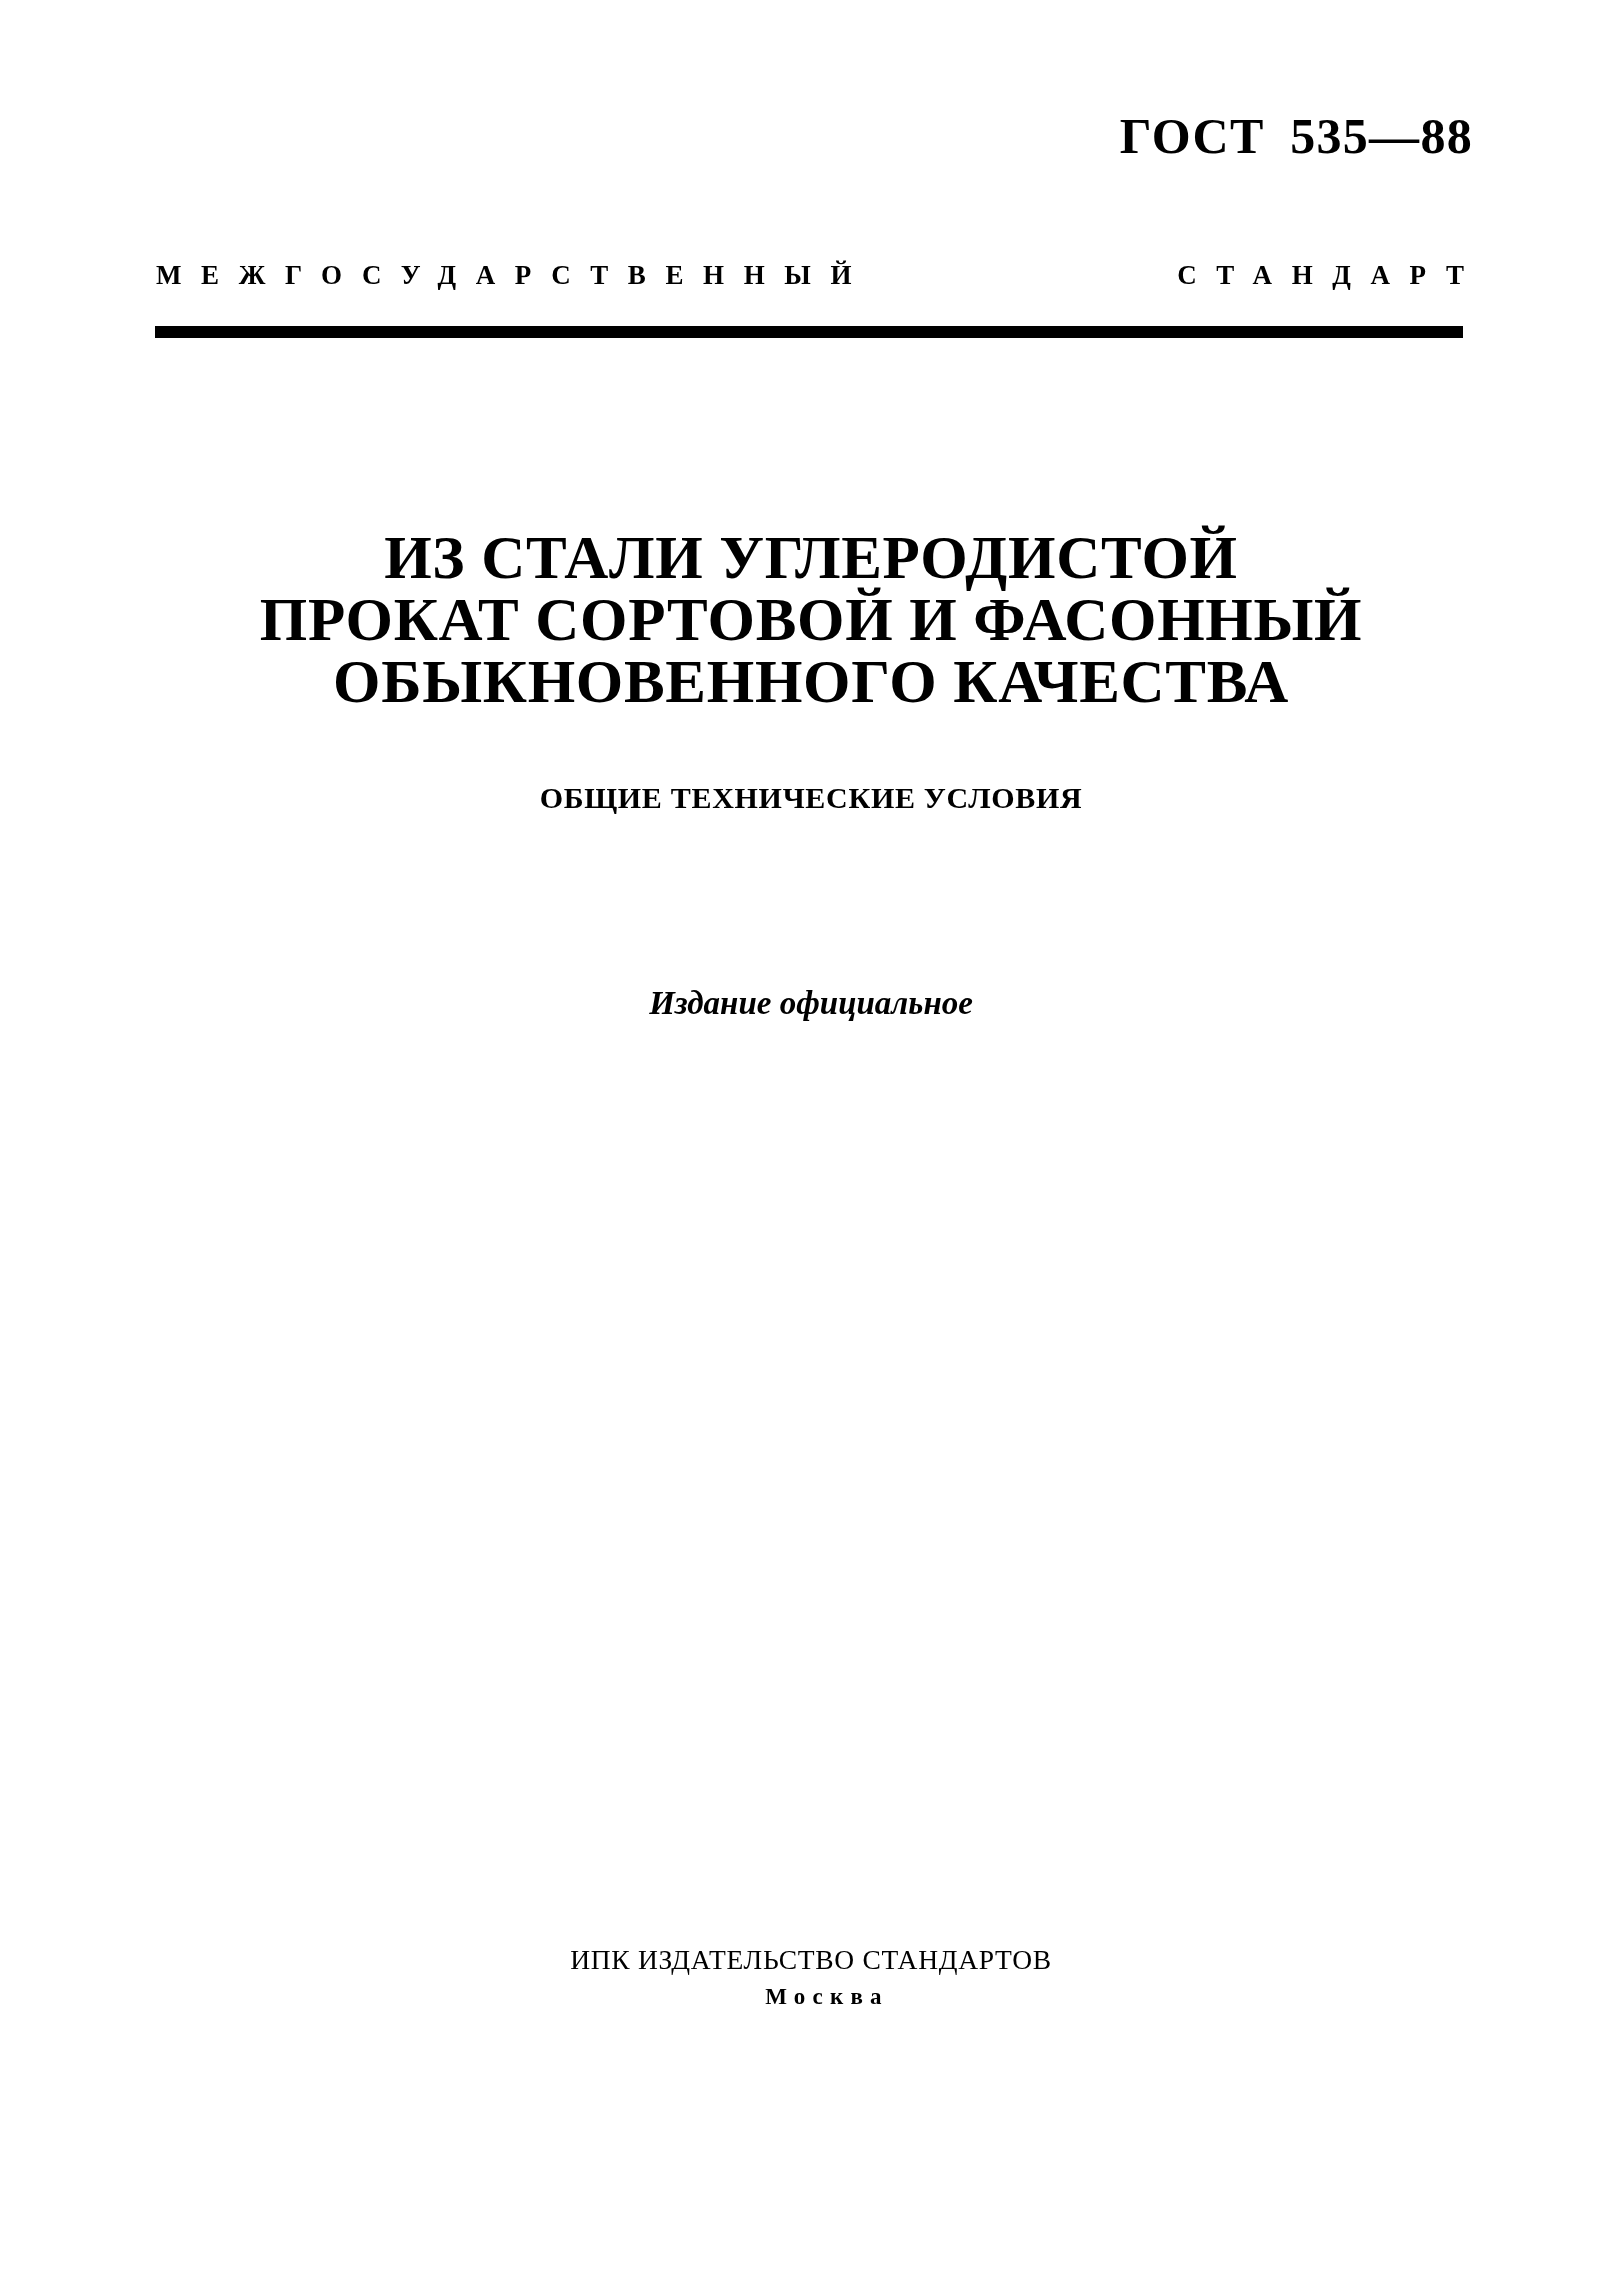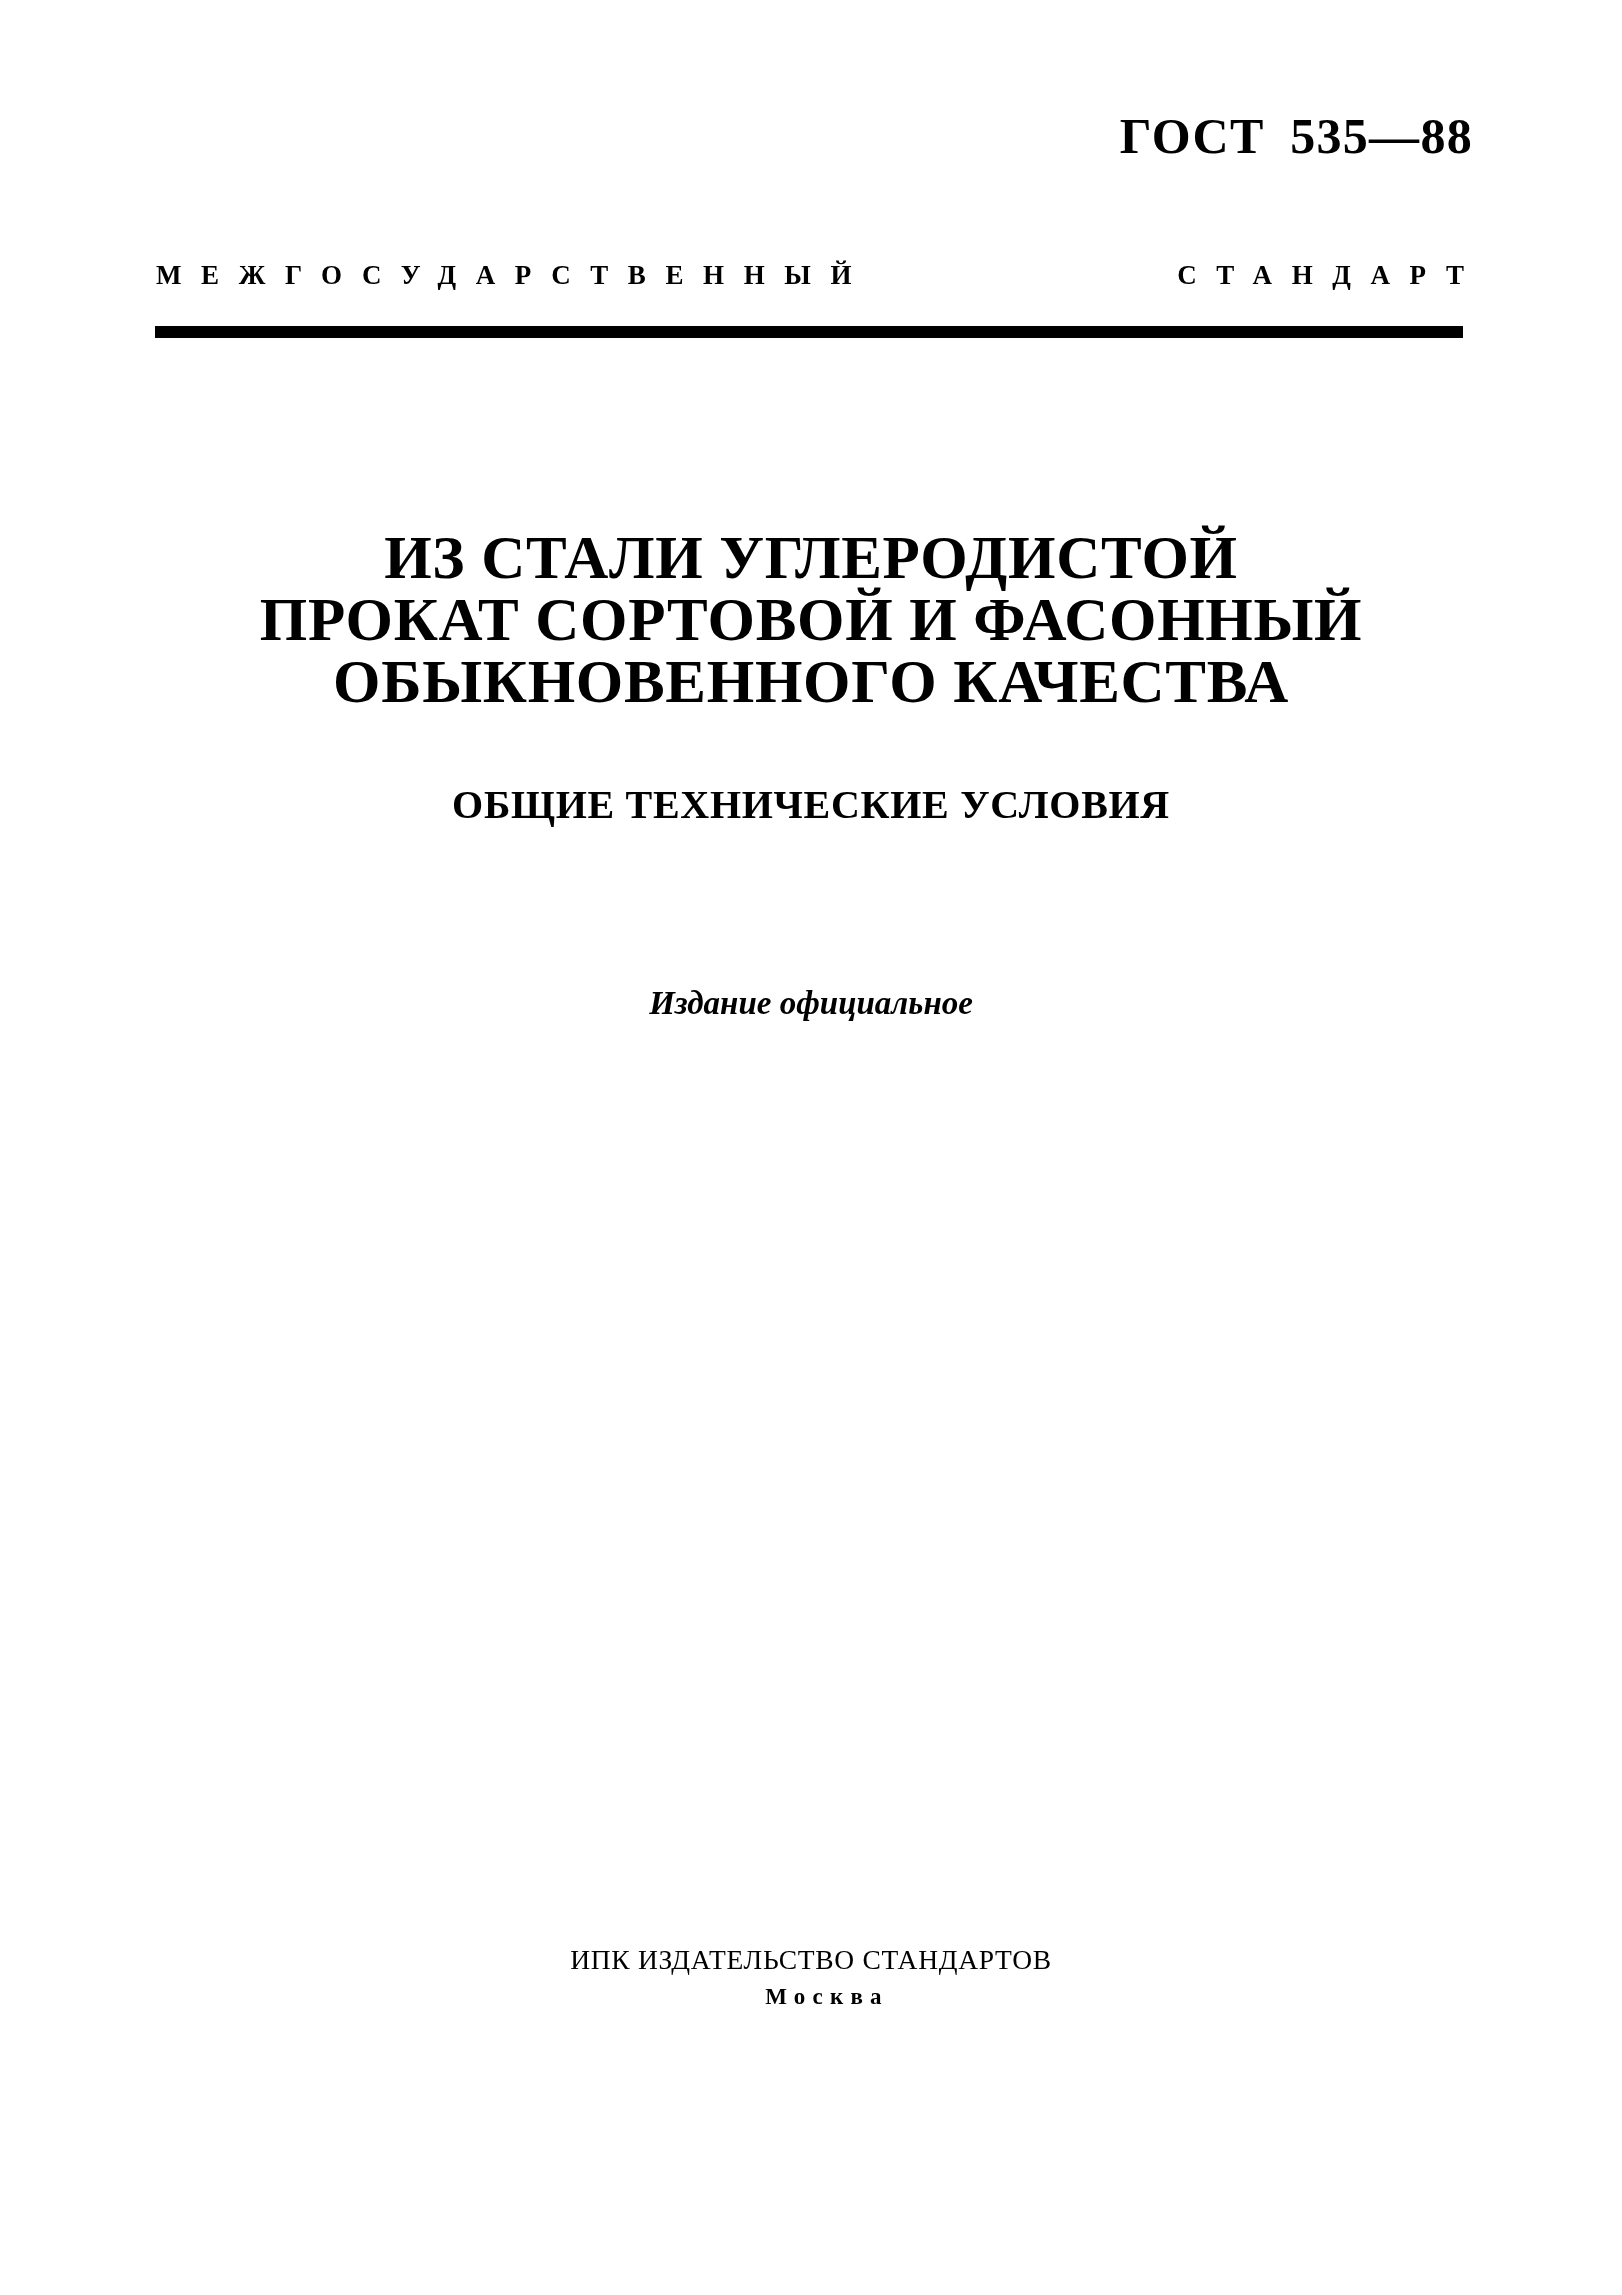--- a/index.html
+++ b/index.html
@@ -59,21 +59,21 @@
     line-height: 62px;
     font-weight: bold;
     letter-spacing: 0.7px;
   }
   .doc-subtitle {
     position: absolute;
     top: 781px;
     left: 0;
     width: 100%;
     text-align: center;
-    font-size: 40px;
+    font-size: 30px;
     font-weight: bold;
     letter-spacing: 0.7px;
   }
   .edition-note {
     position: absolute;
     top: 985px;
     left: 0;
     width: 100%;
     text-align: center;
     font-size: 33px;

